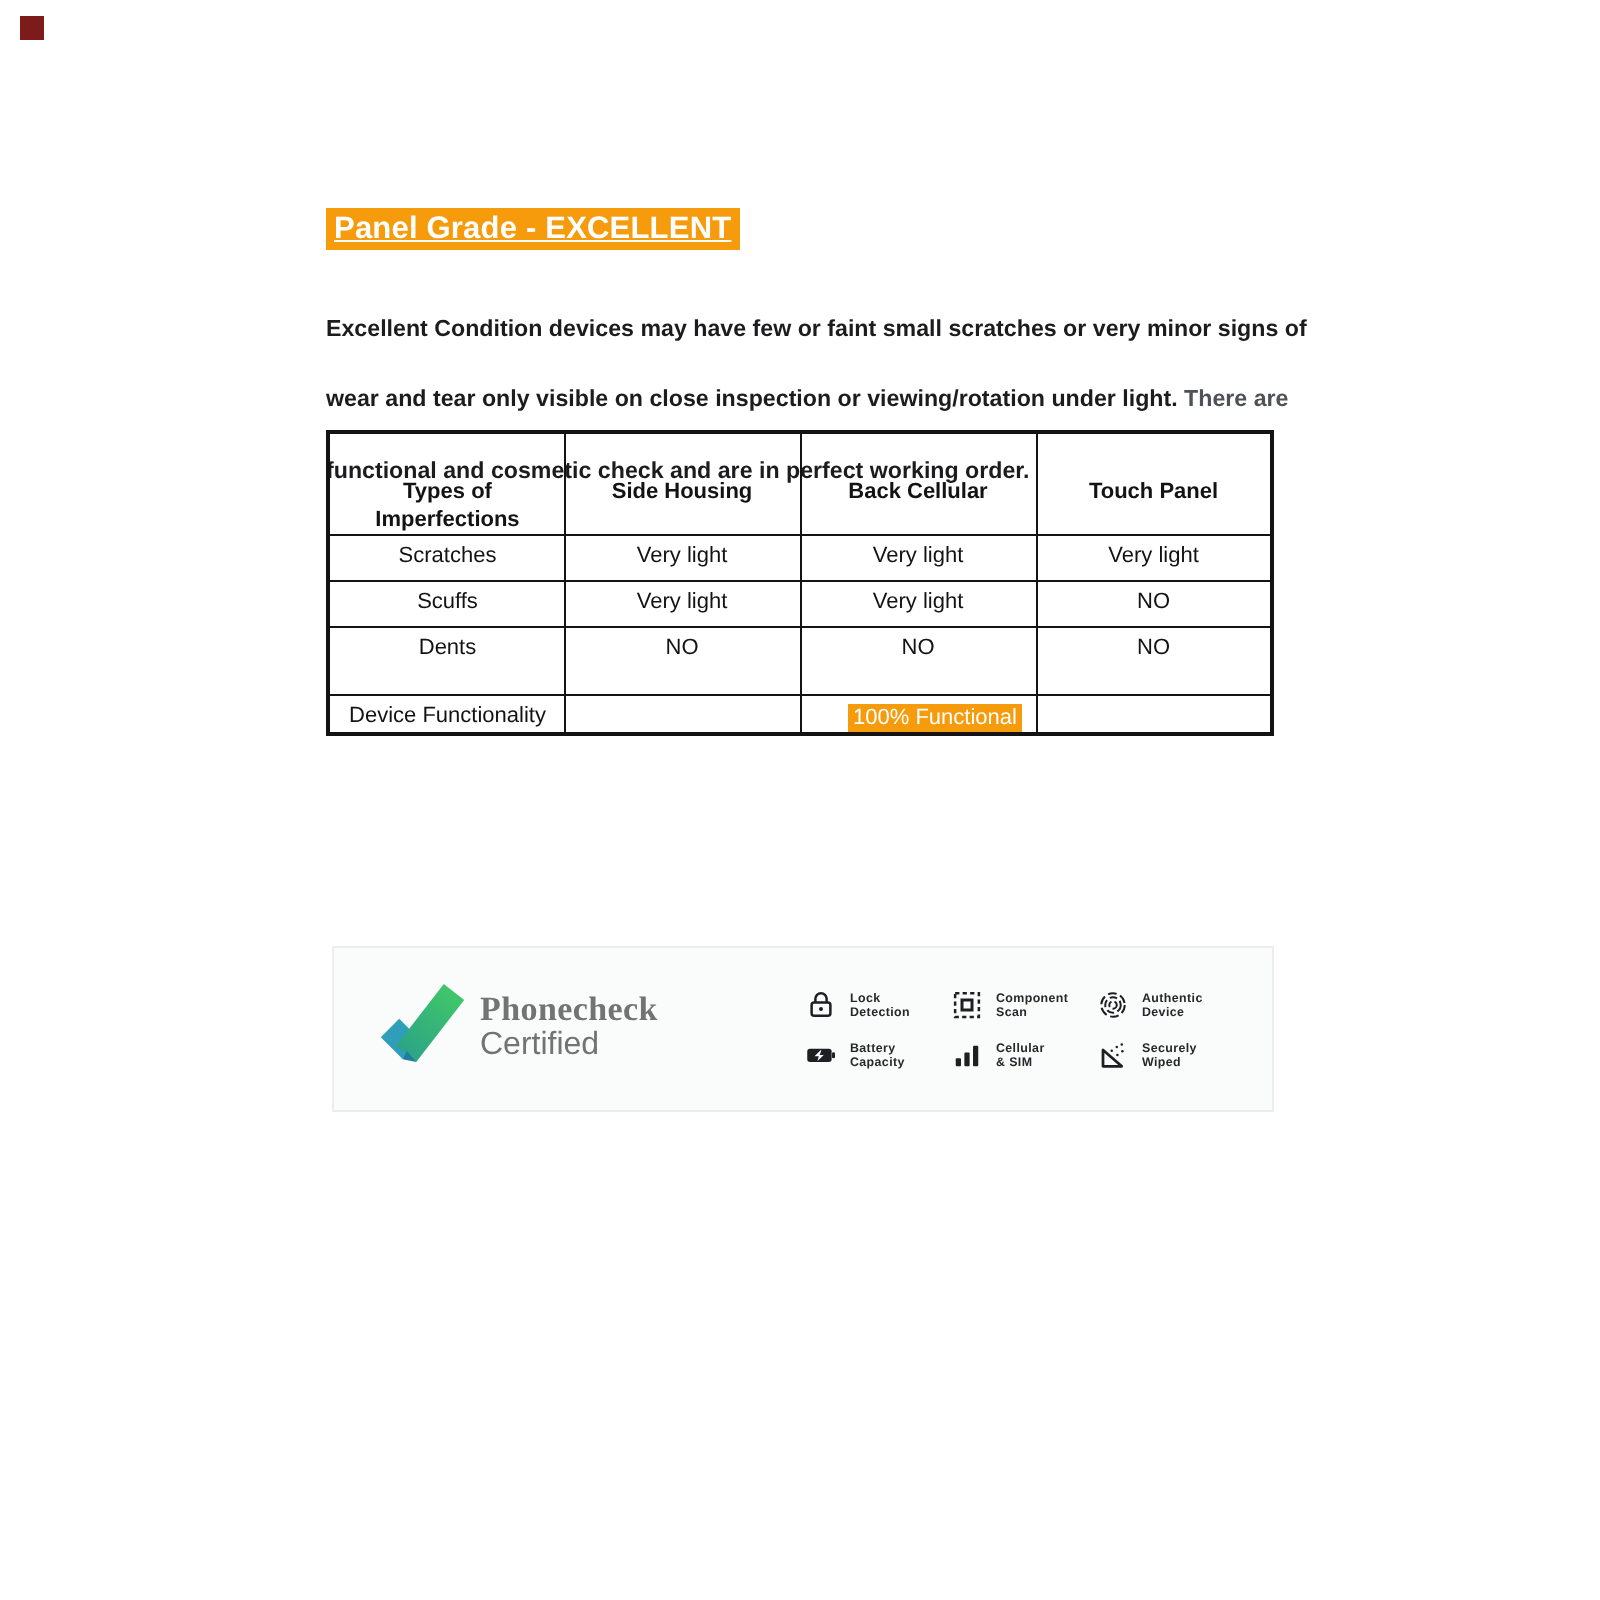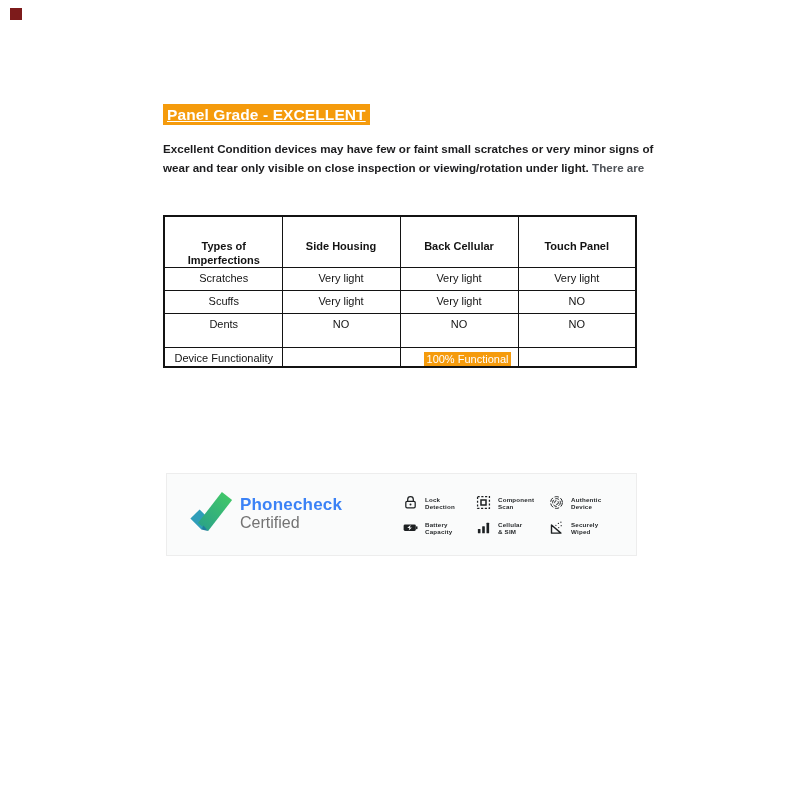--- a/index.html
+++ b/index.html
@@ -16,21 +16,21 @@
   .doc-title{position:absolute;left:163px;top:104px;}
   .doc-title span{
     display:inline-block;background:#F59B0C;color:#ffffff;
     font-weight:bold;font-size:15.5px;line-height:21px;padding:0 4px;
     text-decoration:underline;letter-spacing:0.1px;
   }
 
   
   .paragraph{position:absolute;left:163px;top:139px;width:495px;
     font-weight:bold;font-size:11.6px;color:#1c1c1e;}
-  .pline{white-space:nowrap;line-height:19.4px;}
+  .pline{white-space:nowrap;line-height:19.4px;margin-top:16px;}
   .seg-gray{color:#4e5257;}
 
   
   .grade-table{
     position:absolute;left:163px;top:215px;width:474px;
     border-collapse:collapse;table-layout:fixed;
     font-size:11px;color:#131313;border:2px solid #131313;
   }
   .grade-table th,.grade-table td{
     border:1.4px solid #131313;vertical-align:top;
@@ -44,21 +44,21 @@
   tr.r-fn{height:17px;}
   .hl-orange{background:#F59B0C;color:#ffffff;display:inline-block;padding:1px 3px;margin-left:17px;}
 
   
   .badge{
     position:absolute;left:166px;top:473px;width:471px;height:83px;
     background:#fafbfb;border:1px solid #ededed;box-sizing:border-box;
   }
   .logo-check{position:absolute;left:20px;top:13px;width:48px;height:48px;}
   .brand-text{position:absolute;left:73px;top:21px;}
-  .brand-name{font-size:17px;font-weight:bold;color:#3b82f6;line-height:19px;letter-spacing:0.2px;}
+  .brand-name{font-size:17px;font-weight:bold;color:#737373;line-height:19px;letter-spacing:0.2px;font-family:Liberation Serif, serif;}
   .brand-sub{font-size:16px;font-weight:400;color:#737373;line-height:18px;}
 
   .features{
     position:absolute;left:236px;top:16px;
     display:grid;grid-template-columns:73px 73px 72px;grid-template-rows:25px 25px;
   }
   .feature{display:flex;align-items:center;}
   .f-icon{width:15px;height:15px;flex:0 0 15px;margin-right:7px;color:#1d2022;}
   .f-icon svg{display:block;width:15px;height:15px;}
   .f-label{font-size:6.2px;font-weight:bold;line-height:7px;color:#26292b;letter-spacing:0.2px;}
@@ -71,20 +71,21 @@
 
   <div class="corner-marker"></div>
 
   <div class="doc-title">
     <span>Panel Grade - EXCELLENT</span>
   </div>
 
   <div class="paragraph">
     <div class="pline"><span>Excellent Condition devices may have few or faint small scratches or very minor signs of</span></div>
     <div class="pline"><span>wear and tear only visible on close inspection or viewing/rotation under light. </span><span class="seg-gray">There are</span></div>
+    <div class="pline"><span>functional and cosmetic check and are in perfect working order.</span></div>
   </div>
 
   <table class="grade-table">
     <colgroup>
         <col style="width:25%">
         <col style="width:25%">
         <col style="width:25%">
         <col style="width:25%">
       </colgroup>
     <thead>

